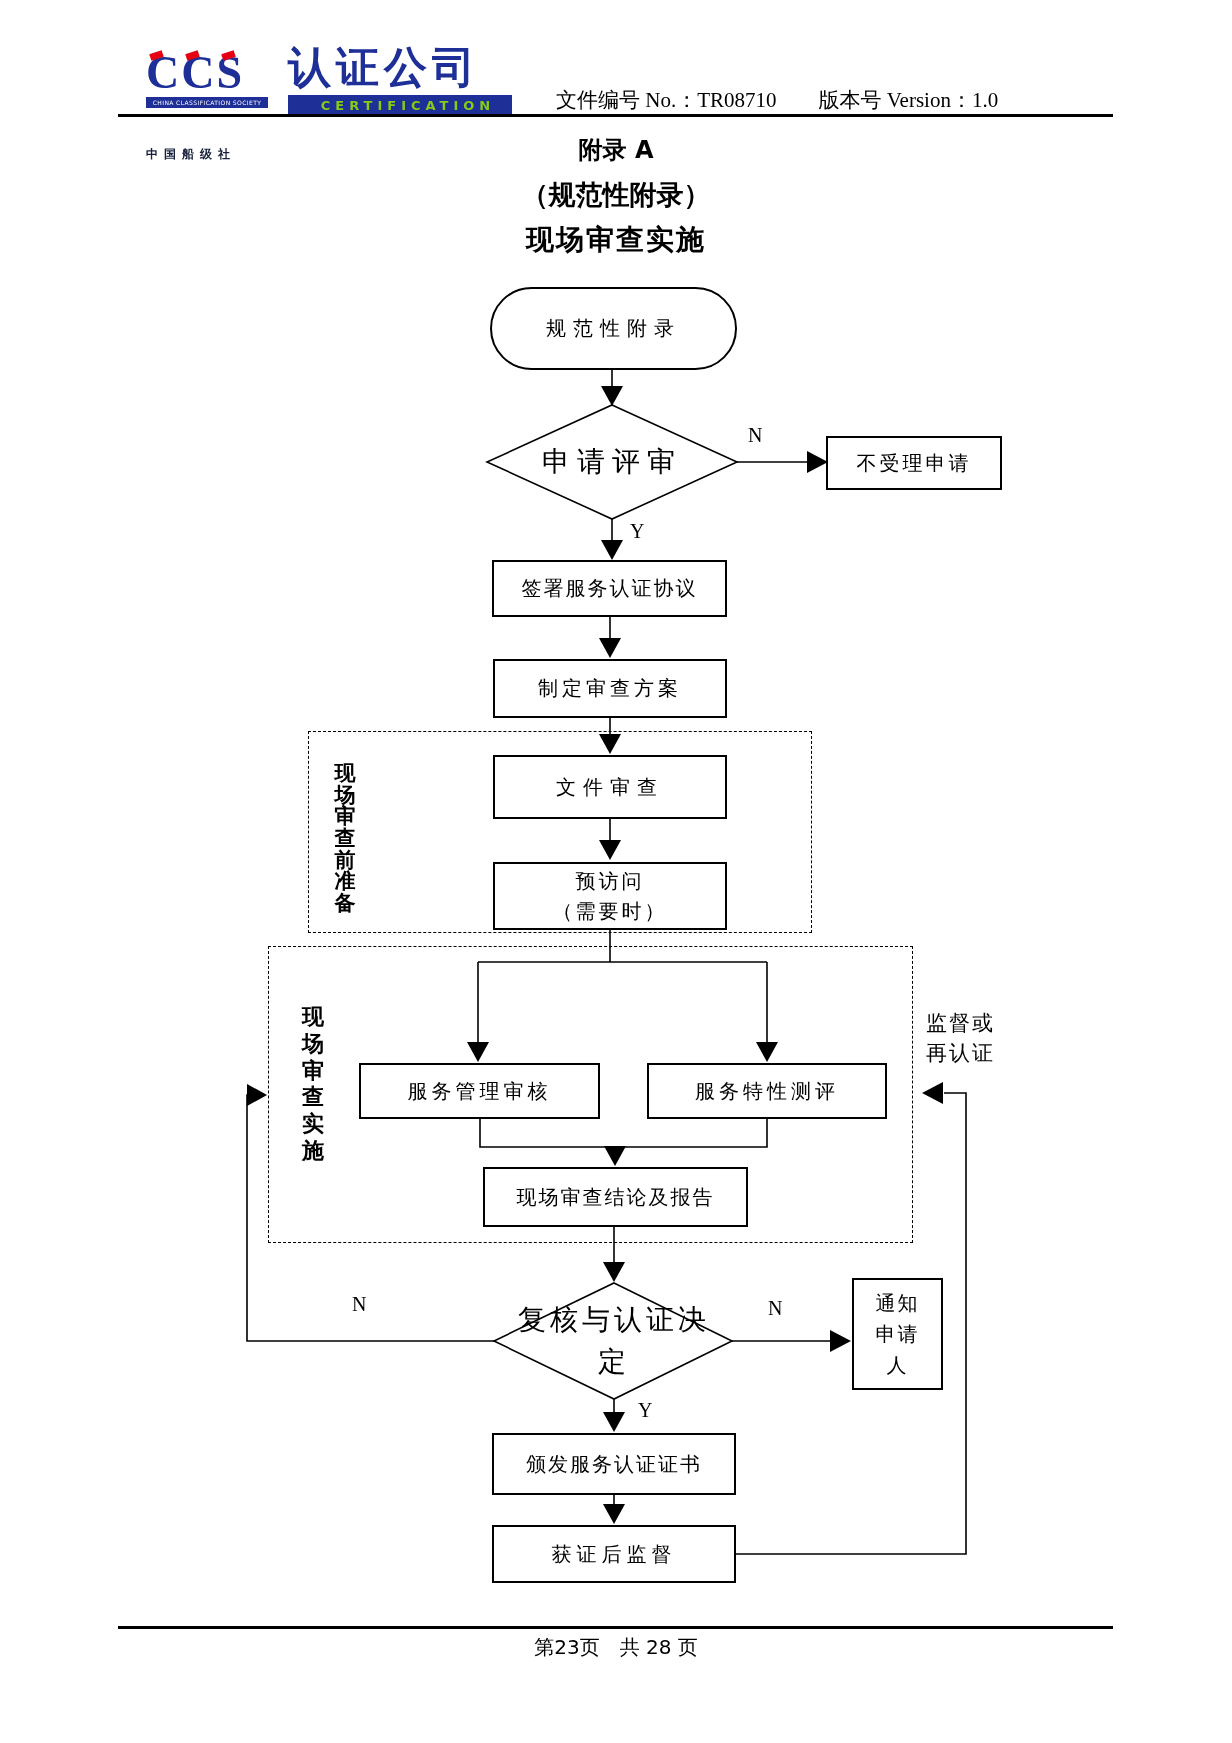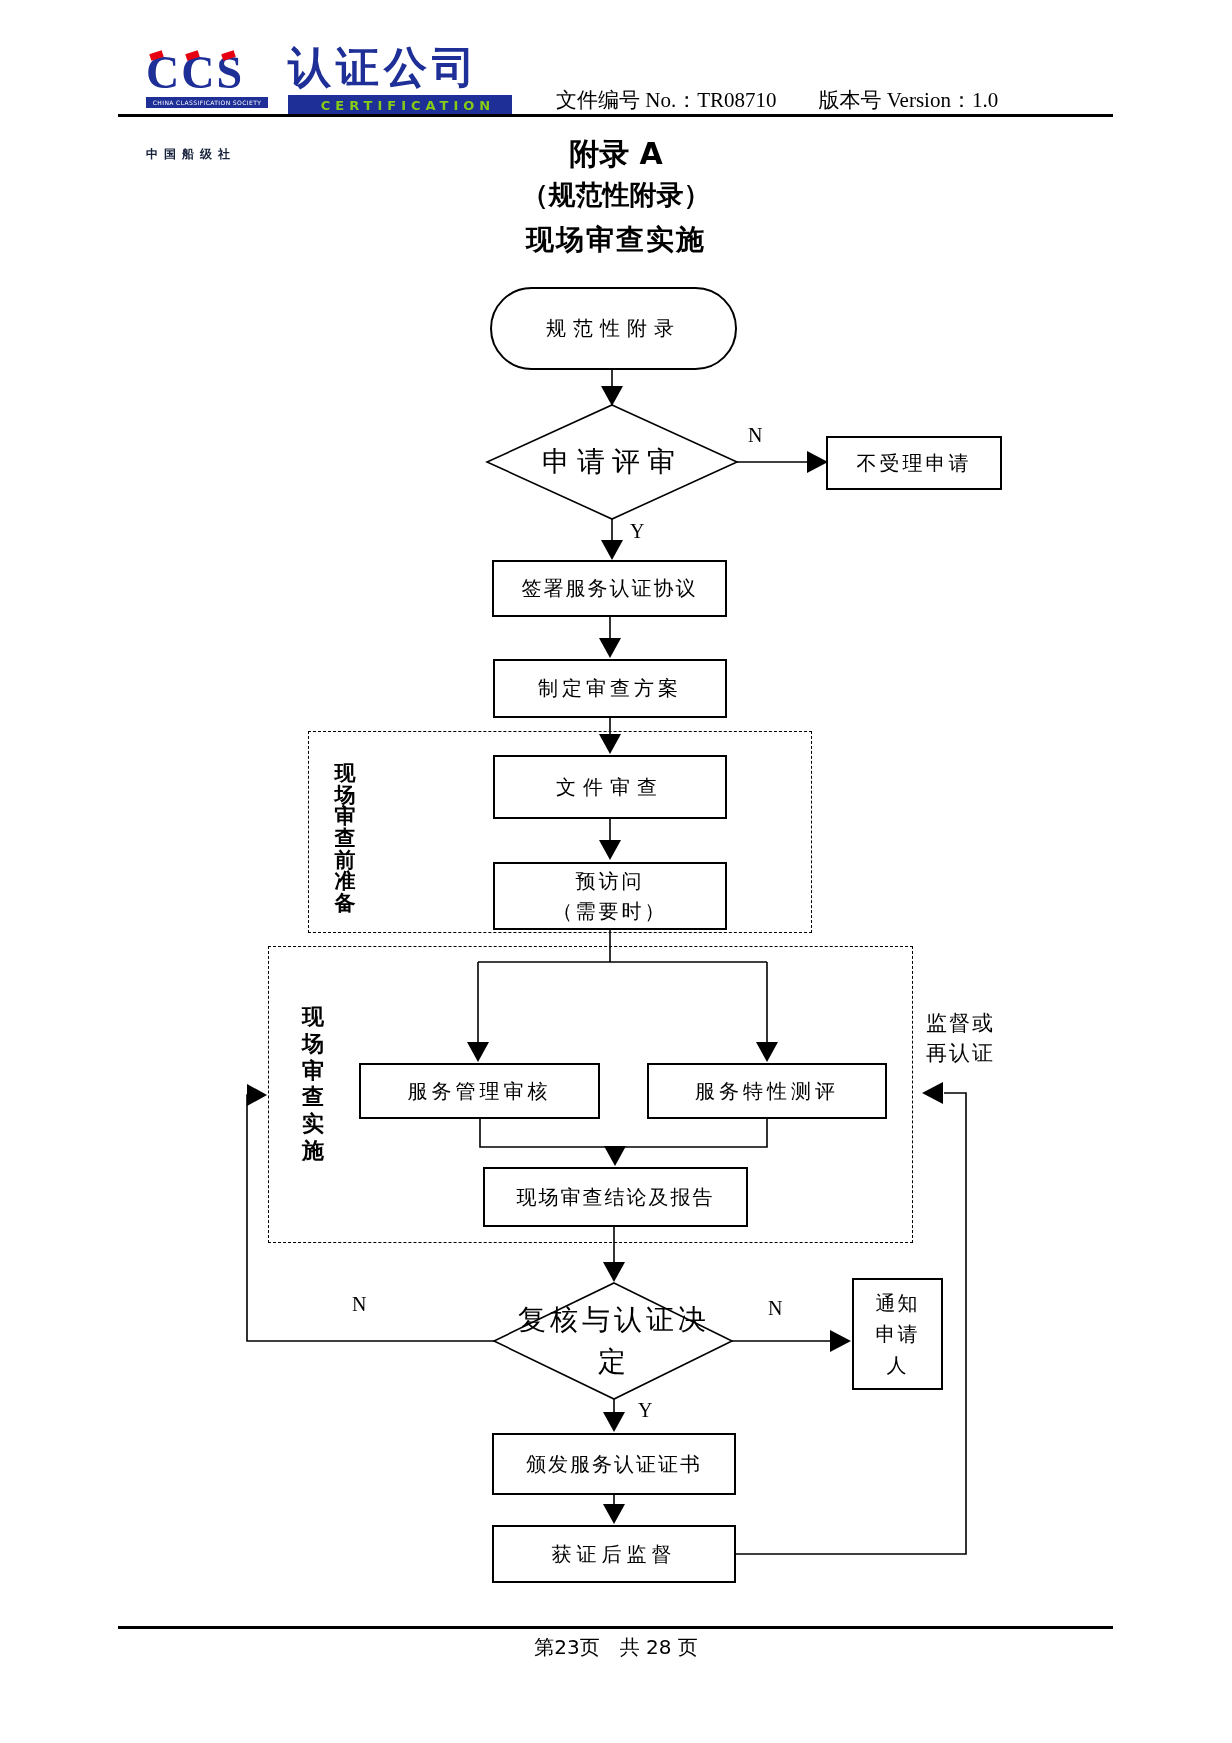--- a/index.html
+++ b/index.html
@@ -53,21 +53,21 @@
     <div class="cn-name">中国船级社</div>
     <div class="cert-cn">认证公司</div>
     <div class="cert-bar">CERTIFICATION</div>
   </div>
 
   <div class="doc-line">
     <span>文件编号 No.：TR08710</span><span style="margin-right:0;">版本号 Version：1.0</span>
   </div>
   <div class="rule" style="top:114px;"></div>
 
-  <div class="title" style="top:134px;font-size:30px;">附录 A</div>
+  <div class="title" style="top:134px;font-size:24px;">附录 A</div>
   <div class="title" style="top:177px;font-size:27px;">（规范性附录）</div>
   <div class="title" style="top:221px;font-size:28px;letter-spacing:2px;">现场审查实施</div>
 
   <div class="dashed" style="left:308px;top:731px;width:504px;height:202px;"></div>
   <div class="dashed" style="left:268px;top:946px;width:645px;height:297px;"></div>
   <div class="vlabel" style="left:332px;top:763px;width:26px;font-size:21px;line-height:1.03;">现场审查前准备</div>
   <div class="vlabel" style="left:299px;top:1004px;width:28px;font-size:22px;line-height:1.22;">现场审查实施</div>
 
   <svg class="wires" width="1232" height="1743" viewBox="0 0 1232 1743">
     <g stroke="#000" stroke-width="1.6" fill="none">

